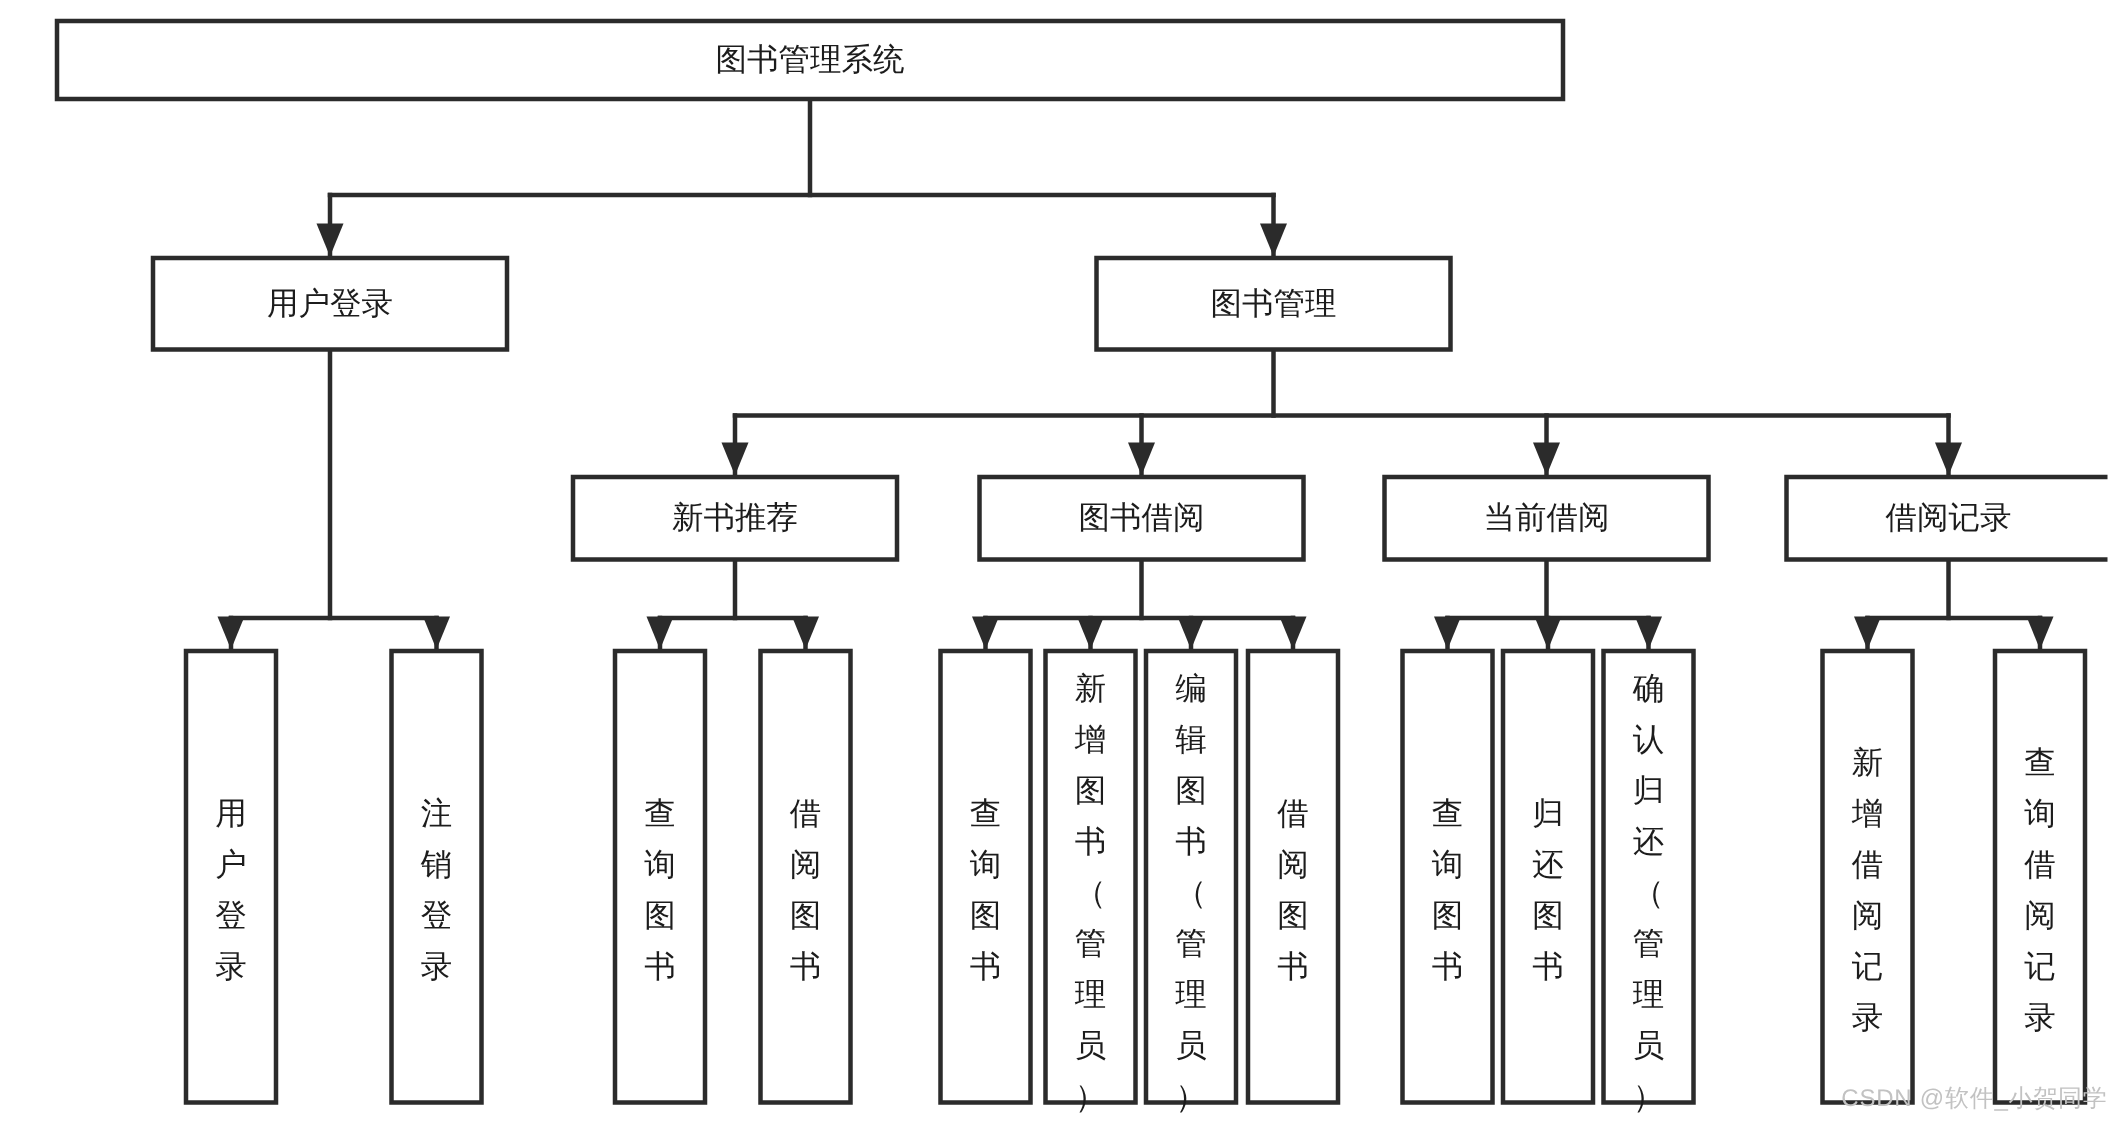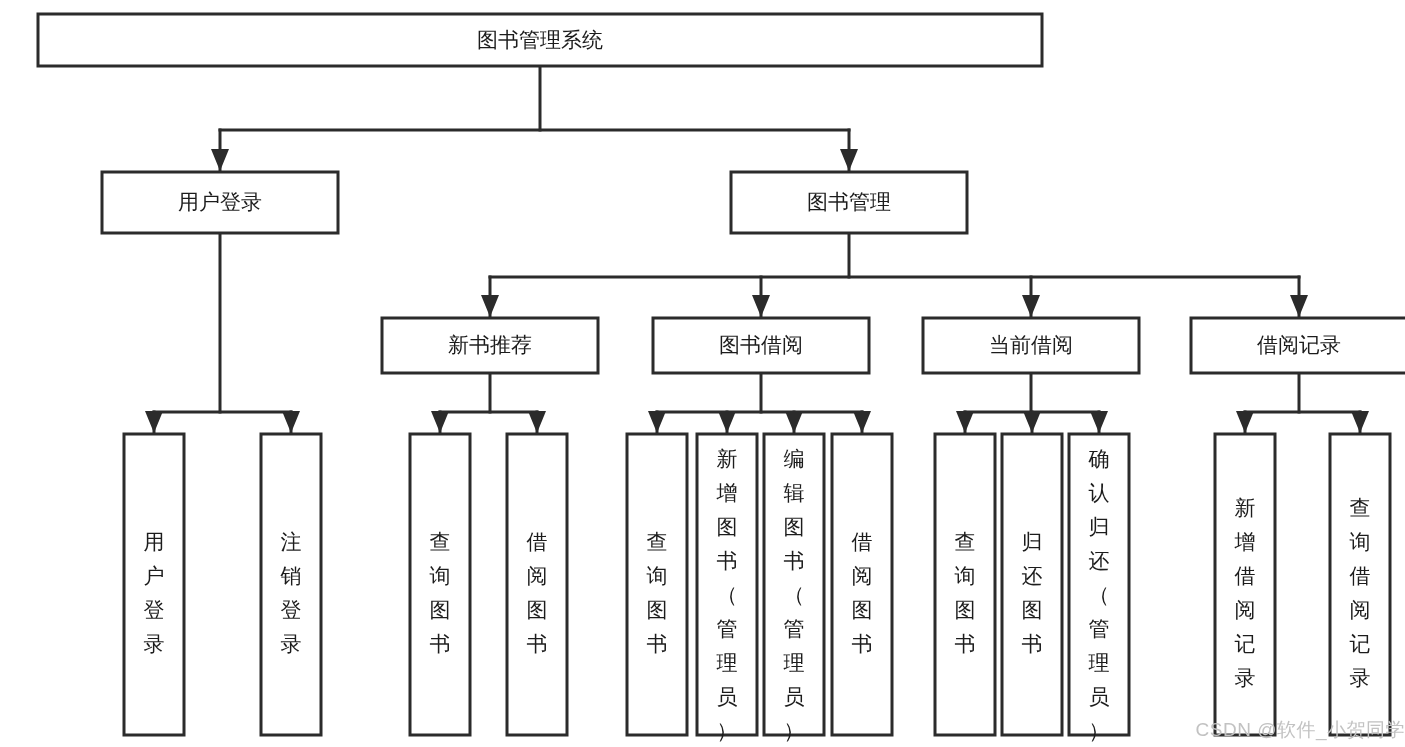--- a/index.html
+++ b/index.html
@@ -53,21 +53,21 @@
   }
   .node-label.vertical {
     font-size: 21px;
     text-anchor: middle;
   }
   .watermark-text {
     position: absolute;
     right: 20px;
     bottom: 4px;
     font-family: "Liberation Sans", "DejaVu Sans", sans-serif;
-    font-size: 19px;
+    font-size: 16px;
     color: #c2c2c2;
     letter-spacing: 0.5px;
     white-space: nowrap;
     pointer-events: none;
   }
 </style>
 </head>
 <body>
 
 <div id="diagram-root">

